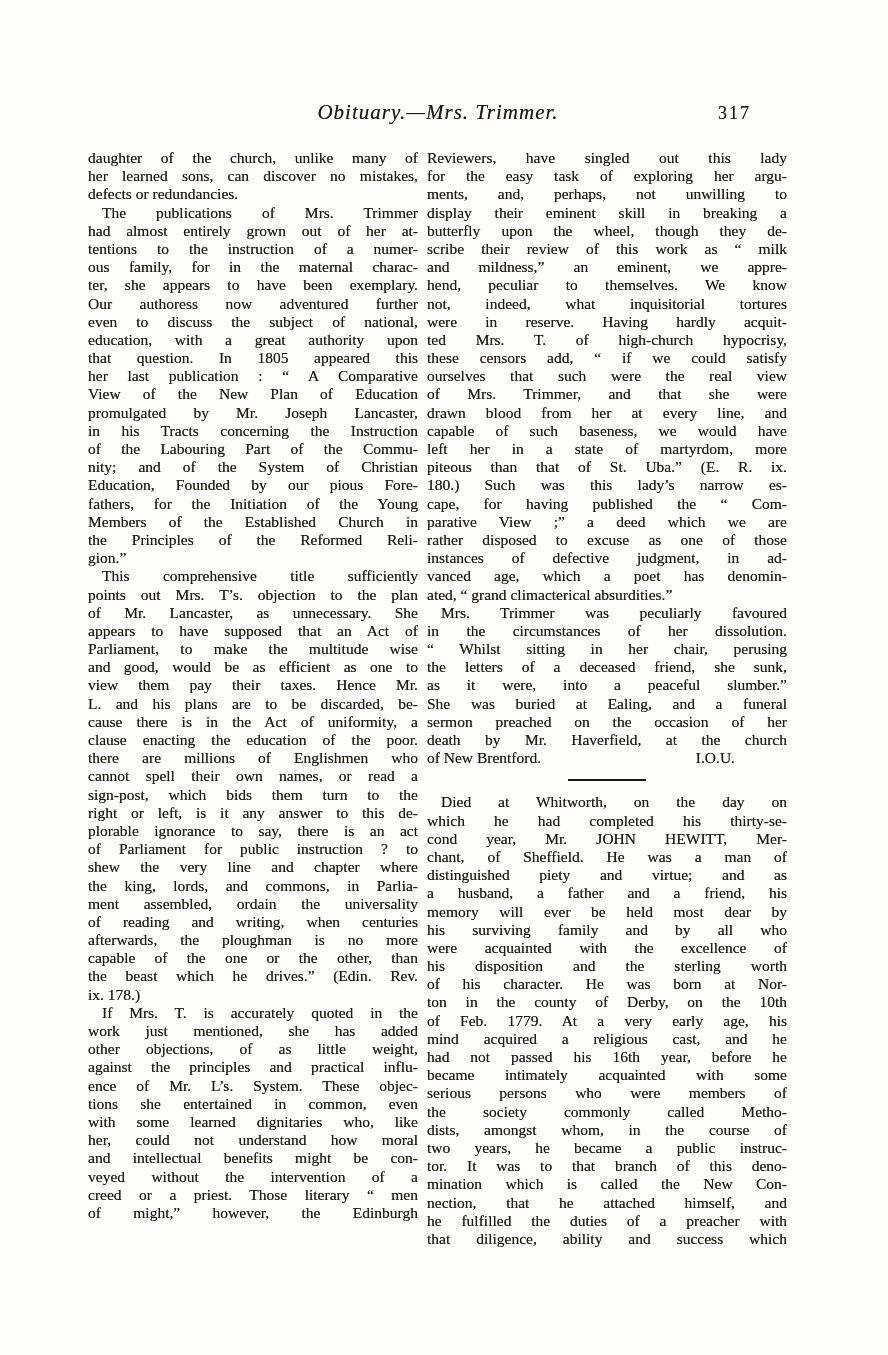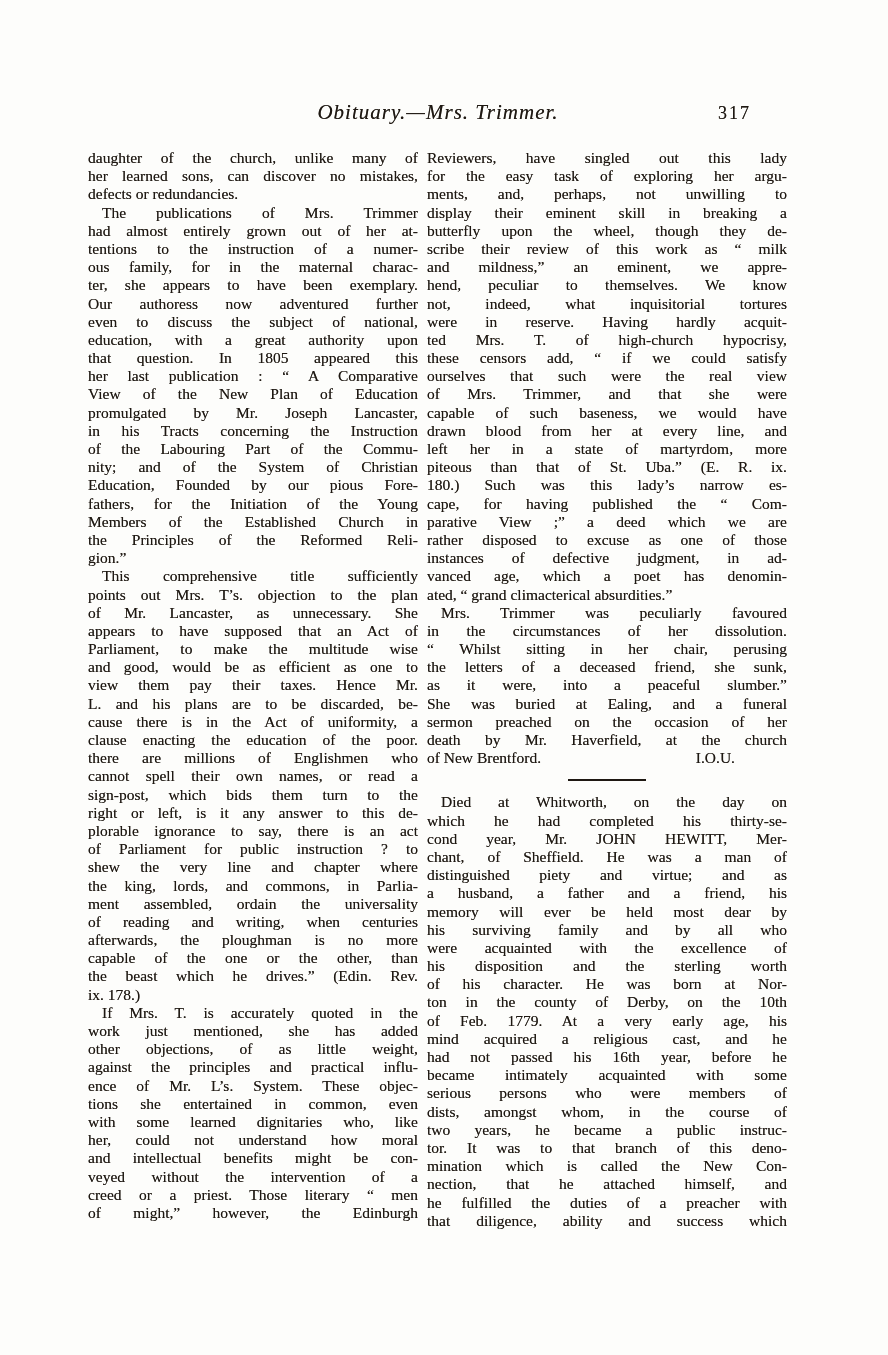--- a/index.html
+++ b/index.html
@@ -147,22 +147,22 @@
         <div class="line">butterfly upon the wheel, though they de-</div>
         <div class="line">scribe their review of this work as “ milk</div>
         <div class="line">and mildness,” an eminent, we appre-</div>
         <div class="line">hend, peculiar to themselves. We know</div>
         <div class="line">not, indeed, what inquisitorial tortures</div>
         <div class="line">were in reserve. Having hardly acquit-</div>
         <div class="line">ted Mrs. T. of high-church hypocrisy,</div>
         <div class="line">these censors add, “ if we could satisfy</div>
         <div class="line">ourselves that such were the real view</div>
         <div class="line">of Mrs. Trimmer, and that she were</div>
+        <div class="line">drawn blood from her at every line, and</div>
         <div class="line">capable of such baseness, we would have</div>
-        <div class="line">drawn blood from her at every line, and</div>
         <div class="line">left her in a state of martyrdom, more</div>
         <div class="line">piteous than that of St. Uba.” (E. R. ix.</div>
         <div class="line">180.) Such was this lady’s narrow es-</div>
         <div class="line">cape, for having published the “ Com-</div>
         <div class="line">parative View ;” a deed which we are</div>
         <div class="line">rather disposed to excuse as one of those</div>
         <div class="line">instances of defective judgment, in ad-</div>
         <div class="line">vanced age, which a poet has denomin-</div>
         <div class="line end">ated, “ grand climacterical absurdities.”</div>
         <div class="line indent">Mrs. Trimmer was peculiarly favoured</div>
@@ -190,20 +190,21 @@
         <div class="line">his surviving family and by all who</div>
         <div class="line">were acquainted with the excellence of</div>
         <div class="line">his disposition and the sterling worth</div>
         <div class="line">of his character. He was born at Nor-</div>
         <div class="line">ton in the county of Derby, on the 10th</div>
         <div class="line">of Feb. 1779. At a very early age, his</div>
         <div class="line">mind acquired a religious cast, and he</div>
         <div class="line">had not passed his 16th year, before he</div>
         <div class="line">became intimately acquainted with some</div>
         <div class="line">serious persons who were members of</div>
+        <div class="line">the society commonly called Metho-</div>
         <div class="line">dists, amongst whom, in the course of</div>
         <div class="line">two years, he became a public instruc-</div>
         <div class="line">tor. It was to that branch of this deno-</div>
         <div class="line">mination which is called the New Con-</div>
         <div class="line">nection, that he attached himself, and</div>
         <div class="line">he fulfilled the duties of a preacher with</div>
         <div class="line">that diligence, ability and success which</div>
       </div>
   </div>
 </div>

